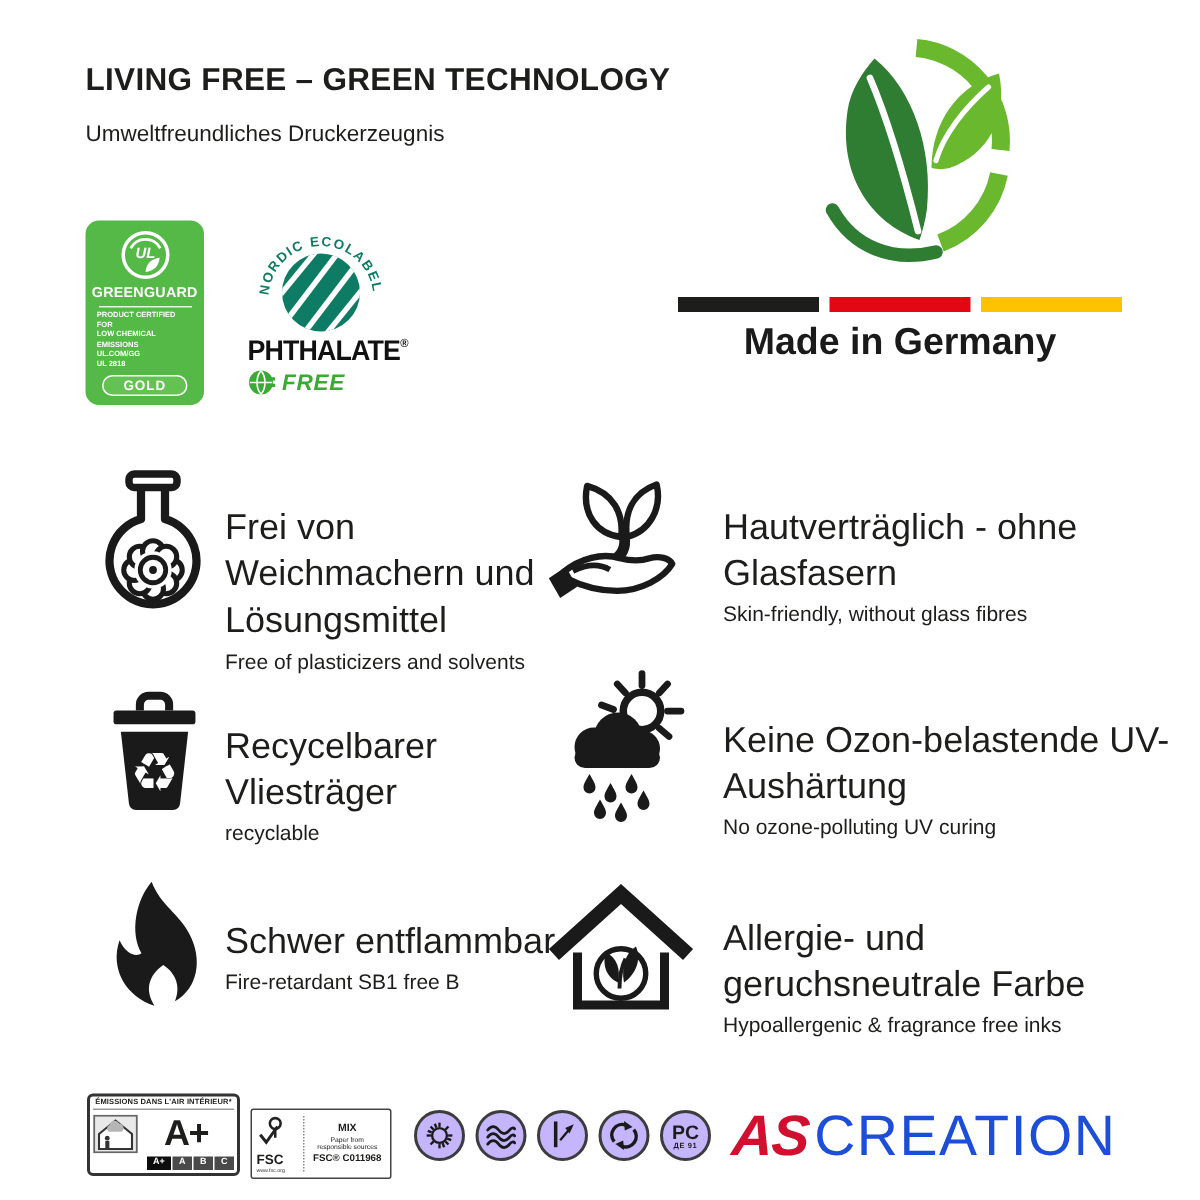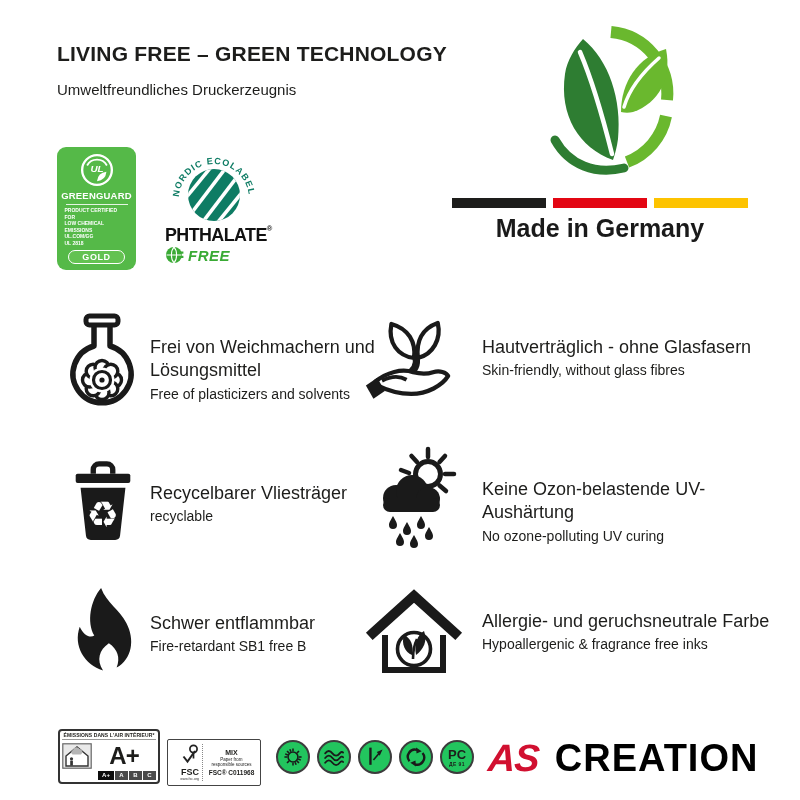--- a/index.html
+++ b/index.html
@@ -32,56 +32,56 @@
 
   
   .leaf-logo{left:527px;top:22px;width:150px;height:160px}
   .flagbar{left:452px;top:198px;width:296px;height:10px;display:flex;gap:7px}
   .flagbar div{flex:1}
   .made-in{left:452px;top:214px;width:296px;text-align:center;font-size:25px;font-weight:700;color:#1a1a1a}
 
   
   .f-icon svg{display:block}
   .f-text{line-height:1.3}
-  .f-title{font-size:18px;color:#1d1d1b}
+  .f-title{font-size:24px;color:#1d1d1b}
   .f-sub{font-size:14px;color:#1d1d1b;margin-top:2px}
 
   
   .aplus{left:58px;top:729px;width:102px;height:55px;border:2px solid #333;border-radius:4px;background:#fff;
          box-sizing:border-box;padding:1px 2px;display:flex;flex-direction:column}
   .ap-title{font-size:5px;font-weight:700;text-align:center;letter-spacing:.1px;border-bottom:1px solid #999;padding-bottom:1px}
   .ap-body{display:flex;align-items:center;flex:1}
   .ap-rating{font-size:24px;font-weight:700;margin:0 auto;letter-spacing:-1px}
   .ap-scale{display:flex;gap:1px;justify-content:flex-end;padding-bottom:1px}
   .ap-scale span{display:block;width:13px;height:9px;line-height:9px;text-align:center;font-size:6px;font-weight:700;
                  color:#fff;background:#4a4a4a}
   .ap-scale span.first{background:#0d0d0d;width:16px}
 
   .fsc{left:167px;top:739px;width:94px;height:47px;border:1.5px solid #444;border-radius:2px;background:#fff;
        box-sizing:border-box;display:flex;align-items:center;padding:2px 3px}
-  .fsc-left{width:28px;text-align:right}
+  .fsc-left{width:28px;text-align:left}
   .fsc-brand{font-size:9px;font-weight:700;line-height:1}
   .fsc-web{font-size:3.5px;color:#333}
   .fsc-div{width:0;border-left:1px dotted #888;align-self:stretch;margin:2px 3px}
   .fsc-right{flex:1;text-align:center;line-height:1.15}
   .fsc-mix{font-size:7px;font-weight:700}
   .fsc-desc{font-size:4.5px;color:#222}
   .fsc-code{font-size:6.5px;font-weight:700;margin-top:2px}
 
   .symbols{left:276px;top:740px;display:flex;gap:7px}
-  .sym{width:34px;height:34px;border:2px solid #3c3c3c;border-radius:50%;box-sizing:border-box;background:#22c55e;
+  .sym{width:34px;height:34px;border:2px solid #3c3c3c;border-radius:50%;box-sizing:border-box;background:#c4b5fd;
        display:flex;align-items:center;justify-content:center}
   .sym svg{display:block}
   .rst{display:flex;flex-direction:column;align-items:center;line-height:1}
   .rst-l{font-size:13px;font-weight:700}
   .rst-s{font-size:5px;font-weight:700;letter-spacing:.4px;margin-top:1px}
 
   .brand{left:488px;top:738px;width:262px;white-space:nowrap;font-size:38px;line-height:1.1}
   .brand .as{color:#d11030;font-weight:700;font-style:italic;display:inline-block;transform:skewX(-4deg);letter-spacing:-1px}
-  .brand .creation{color:#000000;font-weight:700;letter-spacing:1px;margin-left:16px}
+  .brand .creation{color:#1d4ed8;font-weight:400;letter-spacing:1px;margin-left:4px}
 </style>
 </head>
 <body>
 
 <div class="canvas">
 
   <div class="abs title">LIVING FREE – GREEN TECHNOLOGY</div>
   <div class="abs subtitle">Umweltfreundliches Druckerzeugnis</div>
 
   <div class="abs greenguard">

